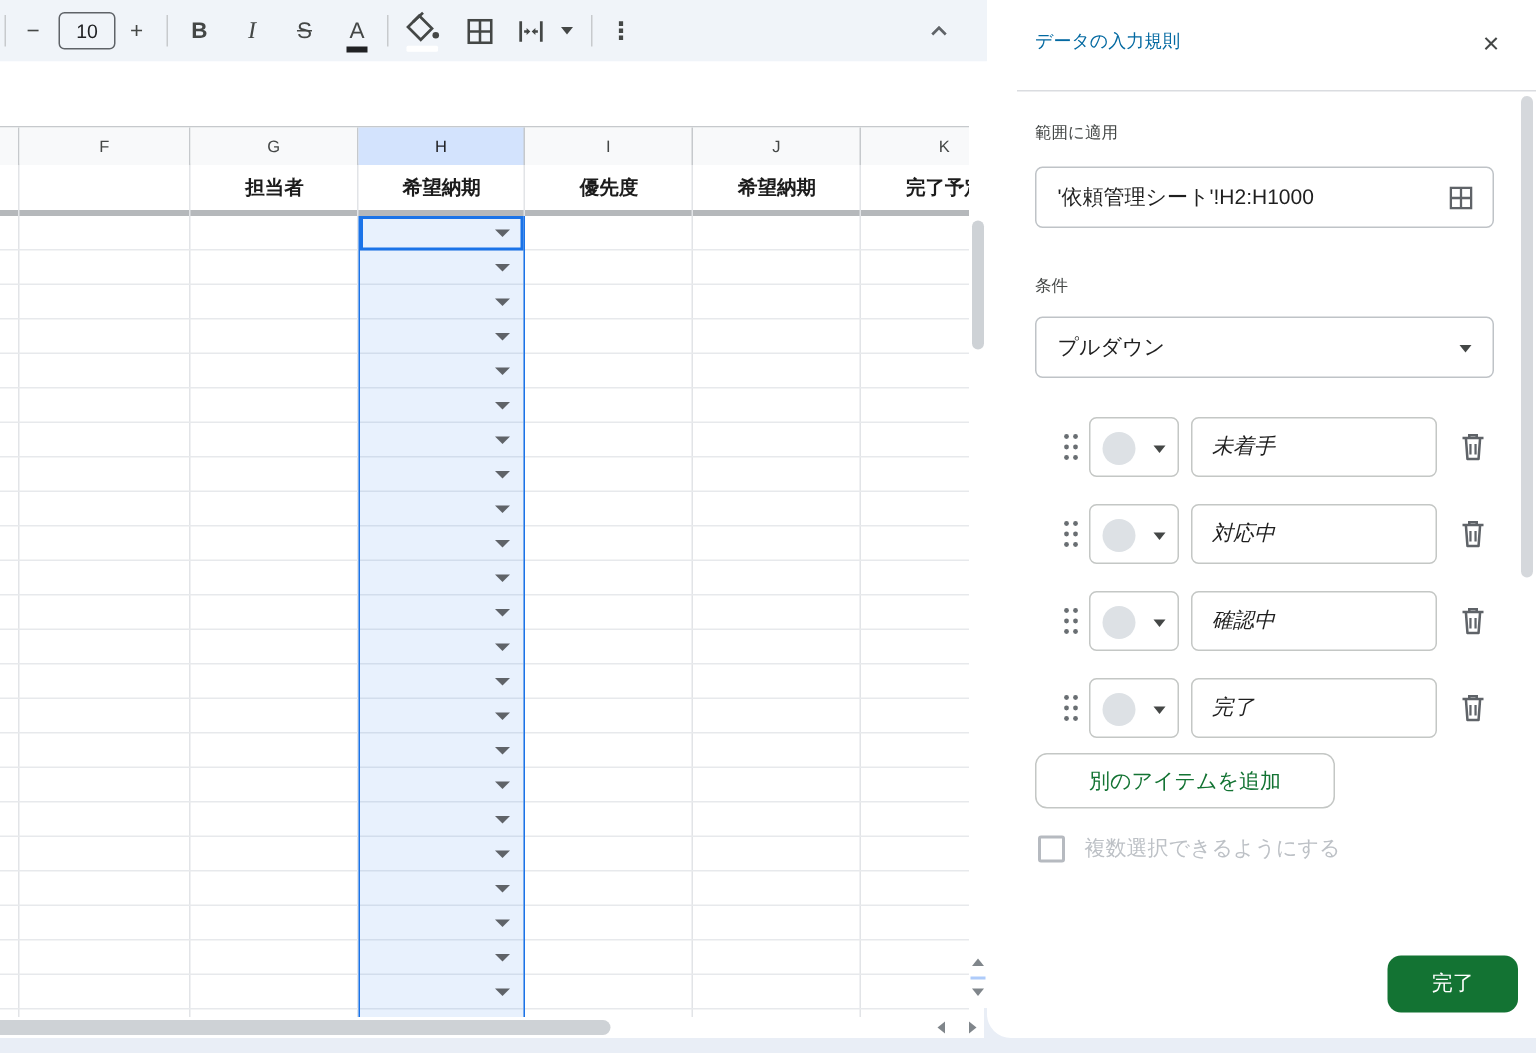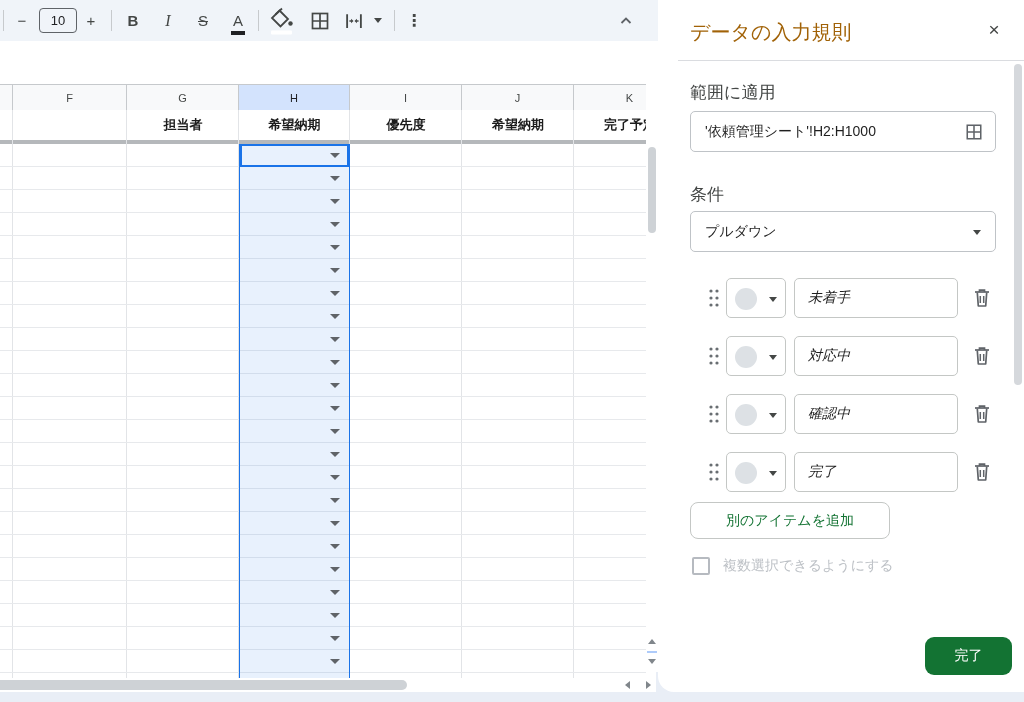--- a/index.html
+++ b/index.html
@@ -59,25 +59,25 @@
     border-bottom:4px solid transparent; border-right:5px solid #80868b; }
   .hs-arrow-right { position:absolute; top:3px; width:0; height:0; border-top:4px solid transparent;
     border-bottom:4px solid transparent; border-left:5px solid #80868b; }
 
   #corner-patch { position:absolute; left:656px; top:672px; width:26px; height:22px; background:#e9eef6; }
   #bottom-strip { position:absolute; left:0; top:692px; width:1024px; height:10px; background:#e9eef6; }
 
   
   #panel { position:absolute; left:658px; top:0; width:366px; height:692px; background:#fff;
     border-radius:0 0 0 16px; }
-  #panel-title { position:absolute; left:32px; top:19px; font-size:20px; color:#a16207; }
+  #panel-title { position:absolute; left:32px; top:19px; font-size:12px; color:#0369a1; }
   #panel-close { position:absolute; right:16px; top:16px; width:28px; height:28px; display:flex; align-items:center;
     justify-content:center; color:#444746; font-size:19px; }
   #panel-divider { position:absolute; left:20px; right:0; top:60px; height:1px; background:#dadce0; }
-  .panel-label { position:absolute; left:32px; font-size:17px; color:#444746; }
+  .panel-label { position:absolute; left:32px; font-size:11px; color:#444746; }
   #range-label { top:81px; }
   #range-box { position:absolute; left:32px; top:111px; width:306px; height:41px; border:1px solid #bfc3c7;
     border-radius:5px; display:flex; align-items:center; }
   #range-value { margin-left:14px; font-size:14px; color:#1f1f1f; white-space:nowrap; }
   #range-grid-icon { position:absolute; right:12px; top:11px; }
   #condition-label { top:183px; }
   #condition-box { position:absolute; left:32px; top:211px; width:306px; height:41px; border:1px solid #bfc3c7;
     border-radius:5px; display:flex; align-items:center; }
   #condition-value { margin-left:14px; font-size:14px; color:#1f1f1f; }
   #condition-box .caret-down { position:absolute; right:14px; top:18px; }

